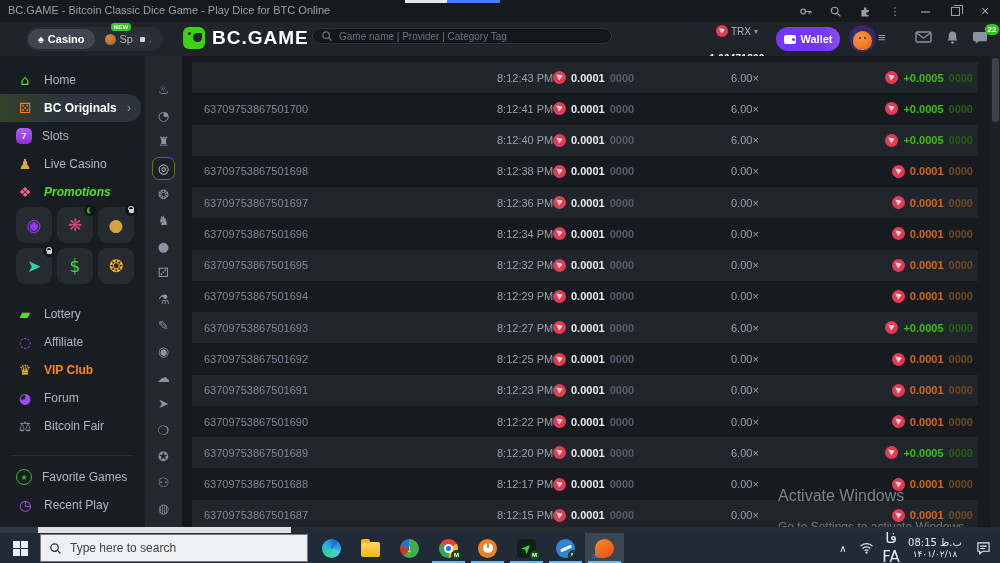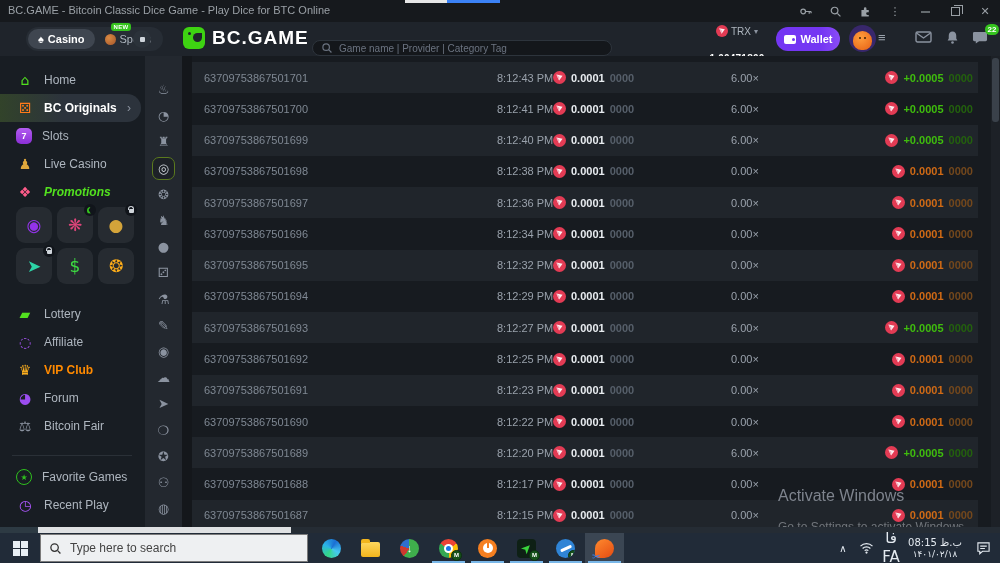--- a/index.html
+++ b/index.html
@@ -27,21 +27,21 @@
   .spade { color:#fff; font-size:11px; }
   .bball { width:11px; height:11px; border-radius:50%; background:radial-gradient(circle at 35% 35%, #d98a43, #a4552a); position:relative; }
   .newbadge { position:absolute; top:-6px; left:16px; background:#35c31e; color:#fff; font-size:6px; font-weight:bold; padding:1px 3px; border-radius:3px; letter-spacing:.3px; }
   #collapsebtn { position:absolute; left:133px; top:8px; width:18px; height:18px; border-radius:50%; background:#2b323a; display:flex; align-items:center; justify-content:center; }
   #collapsebtn span { width:5px; height:5px; background:#cfd5db; border-radius:1px; display:block; }
   #logo { position:absolute; left:183px; top:5px; display:flex; align-items:center; gap:7px; }
   #logo .mascot { width:22px; height:22px; border-radius:6px; background:#3ed312; position:relative; }
   #logo .mascot:before { content:""; position:absolute; right:3px; top:6px; width:9px; height:9px; background:#1f242b; border-radius:50% 0 50% 50%; }
   #logo .mascot:after { content:""; position:absolute; left:5px; top:5px; width:3px; height:3px; background:#1f242b; border-radius:50%; }
   #logo .logotext { font-size:19px; font-weight:bold; color:#fff; letter-spacing:1px; }
-  #searchpill { position:absolute; left:312px; top:18px; width:300px; height:16px; border-radius:10px; background:#14171b; border:1px solid #2d343c; display:flex; align-items:center; padding:0 8px; gap:6px; }
+  #searchpill { position:absolute; left:312px; top:6px; width:300px; height:16px; border-radius:10px; background:#14171b; border:1px solid #2d343c; display:flex; align-items:center; padding:0 8px; gap:6px; }
   #searchpill input { flex:1; background:transparent; border:none; outline:none; font-size:10px; color:#aeb6bf; font-family:"Liberation Sans", sans-serif; }
   #searchpill input::placeholder { color:#6b7380; }
   #trxblock { position:absolute; left:706px; top:3px; width:62px; text-align:center; }
   #trxblock .row1 { display:flex; align-items:center; justify-content:center; gap:3px; font-size:10px; color:#aeb6bf; }
   #trxblock .row2 { font-size:10px; font-weight:bold; color:#fff; margin-top:16px; letter-spacing:.2px; }
   .chev { font-size:8px; color:#8b93a0; }
   #walletbtn { position:absolute; left:776px; top:5px; width:64px; height:24px; border-radius:12px; background:linear-gradient(90deg,#7436f3 70%,#8a4cf7); display:flex; align-items:center; justify-content:center; gap:5px; color:#fff; font-size:11px; font-weight:bold; }
   .walletico { width:12px; height:9px; background:#fff; border-radius:2px; position:relative; }
   .walletico:before { content:""; position:absolute; right:1px; top:3px; width:3px; height:3px; background:#7436f3; border-radius:50%; }
   #avatar { position:absolute; left:849px; top:3px; width:27px; height:27px; border-radius:50%; background:#38276b; overflow:hidden; }
@@ -352,21 +352,20 @@
       <div class="rail-ico" style="top: 388.8px;">✪</div>
       <div class="rail-ico" style="top: 415px;">⚇</div>
       <div class="rail-ico" style="top: 441.2px;">◍</div>
       <div class="rail-ico" style="top: 467.4px;">▣</div>
     </div>
   <div id="railgap"></div>
 
   <div id="main">
     <div id="bets">
         <div class="trow alt">
-          <span class="tid">63709753867501701</span>
           <span class="ttime">8:12:43 PM</span>
           <span class="tbet">
             <svg class="trx" width="13" height="13" viewBox="0 0 16 16">
               <circle cx="8" cy="8" r="8" fill="#e33b54"></circle>
               <path d="M4.2 4.4 L11.8 5.7 L7.5 11.8 Z" fill="#fff" opacity=".92"></path>
               <path d="M4.2 4.4 L7.5 11.8 L7.9 7.3 Z" fill="#f6a9ba"></path>
             </svg>
             <b>0.0001</b>
             <i>0000</i>
           </span>
@@ -398,21 +397,20 @@
             <svg class="trx" width="13" height="13" viewBox="0 0 16 16">
               <circle cx="8" cy="8" r="8" fill="#e33b54"></circle>
               <path d="M4.2 4.4 L11.8 5.7 L7.5 11.8 Z" fill="#fff" opacity=".92"></path>
               <path d="M4.2 4.4 L7.5 11.8 L7.9 7.3 Z" fill="#f6a9ba"></path>
             </svg>
             <b>+0.0005</b>
             <i>0000</i>
           </span>
         </div>
         <div class="trow alt">
-          <span class="tid">63709753867501699</span>
           <span class="ttime">8:12:40 PM</span>
           <span class="tbet">
             <svg class="trx" width="13" height="13" viewBox="0 0 16 16">
               <circle cx="8" cy="8" r="8" fill="#e33b54"></circle>
               <path d="M4.2 4.4 L11.8 5.7 L7.5 11.8 Z" fill="#fff" opacity=".92"></path>
               <path d="M4.2 4.4 L7.5 11.8 L7.9 7.3 Z" fill="#f6a9ba"></path>
             </svg>
             <b>0.0001</b>
             <i>0000</i>
           </span>

